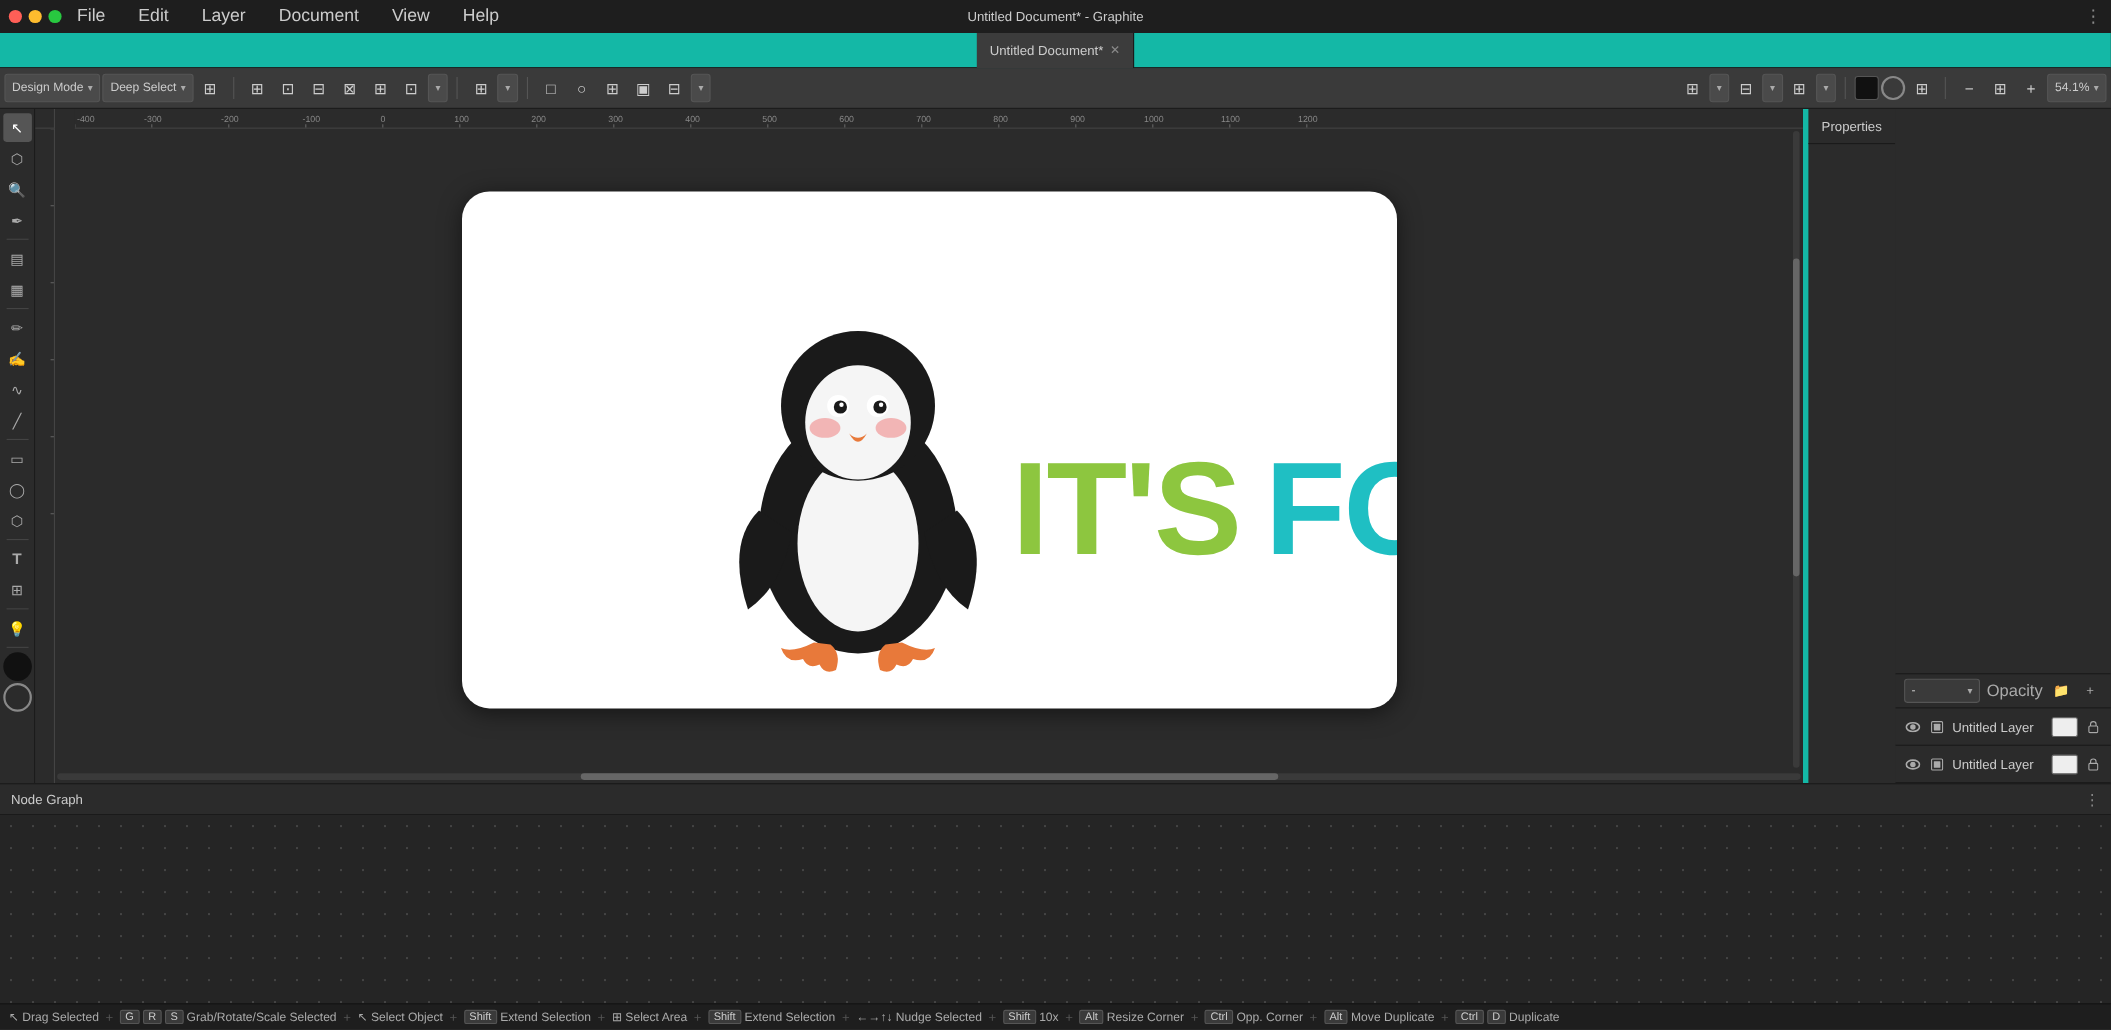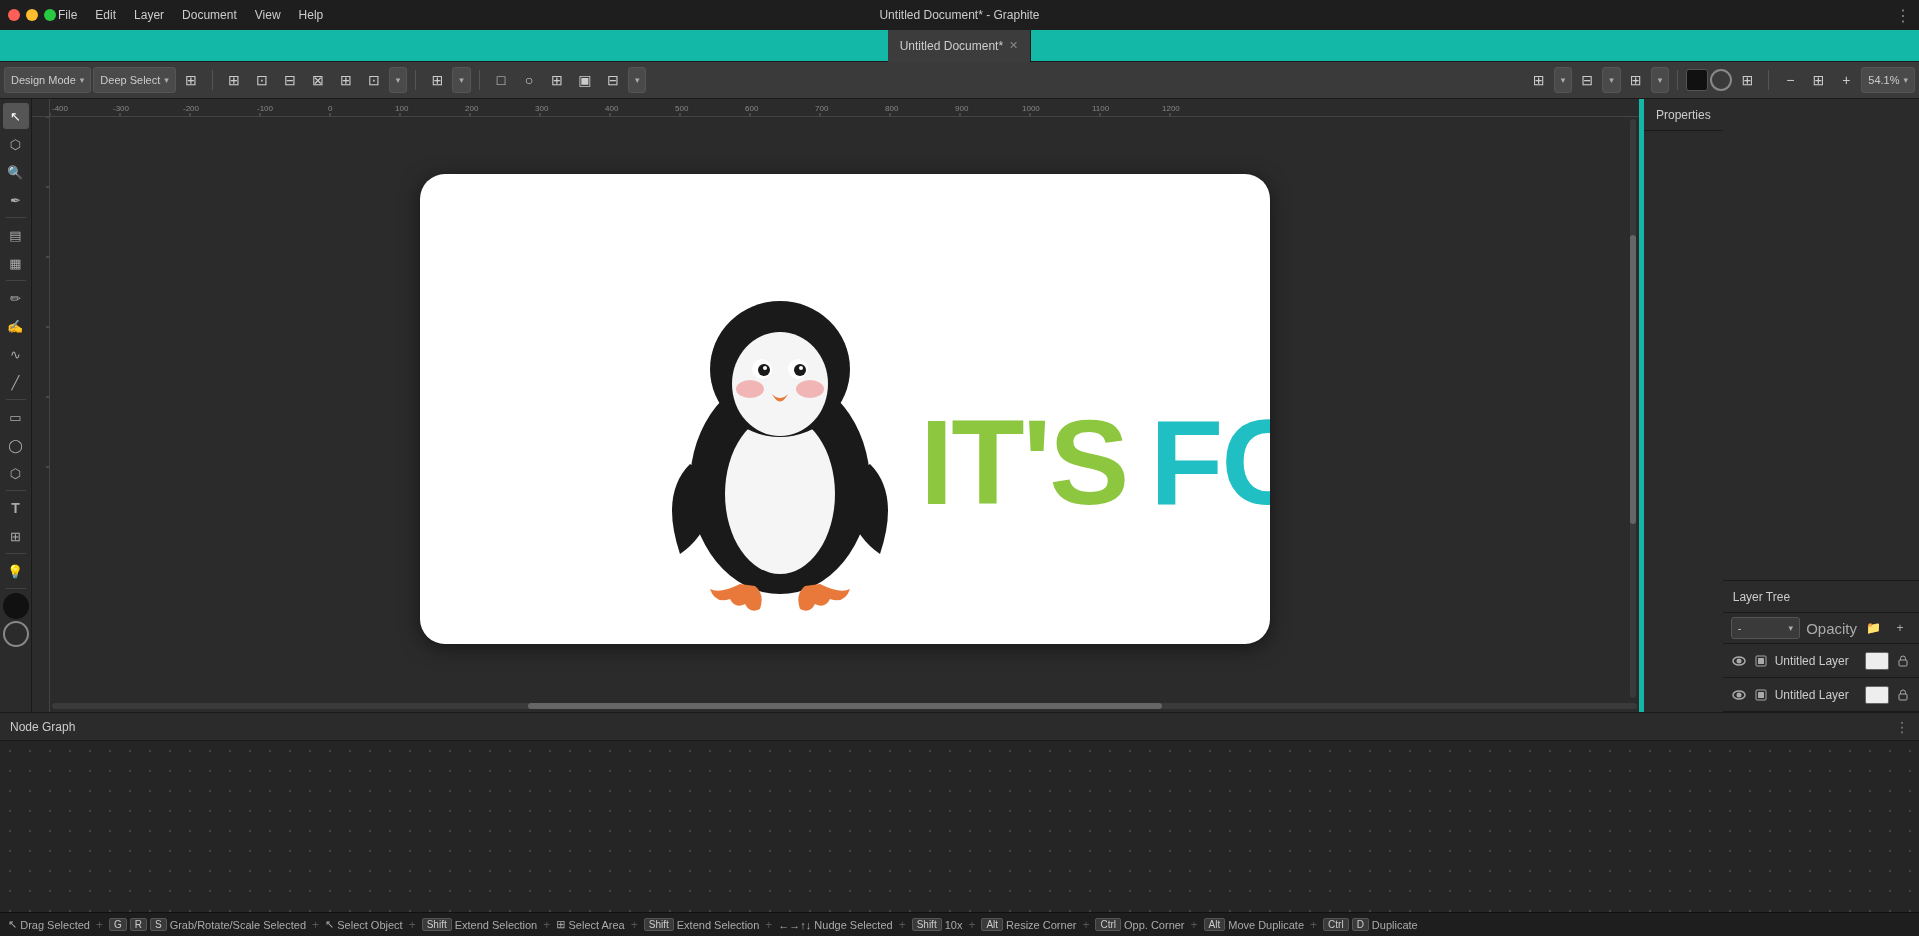--- a/index.html
+++ b/index.html
@@ -29,23 +29,24 @@
     .title-bar-btn.min { background: #febc2e; }
     .title-bar-btn.max { background: #28c840; }
     .title-bar-menu {
       position: absolute;
       left: 50px;
       display: flex;
       gap: 2px;
     }
     .title-bar-menu-item {
       padding: 2px 8px;
-      font-size: 12px;
+      font-size: 16px;
       color: #ccc;
       cursor: pointer;
+      margin-left: 12px;
     }
     .title-bar-dots {
       position: absolute;
       right: 8px;
       font-size: 16px;
       color: #888;
       cursor: pointer;
     }
 
     
@@ -174,21 +175,21 @@
       position: absolute;
       top: 0; left: 0;
       width: 18px; height: 18px;
       background: #2b2b2b;
       z-index: 10;
       border-right: 1px solid #444;
       border-bottom: 1px solid #444;
     }
     .ruler-h {
       position: absolute;
-      top: 0; left: 18px; right: 0;
+      top: 0; left: 36px; right: 0;
       height: 18px;
       background: #2b2b2b;
       border-bottom: 1px solid #444;
       overflow: hidden;
       z-index: 9;
     }
     .ruler-v {
       position: absolute;
       top: 18px; left: 0;
       width: 18px; bottom: 0;
@@ -722,23 +723,20 @@
   </div>
 
   <div class="right-panel">
     <div class="right-panel-header">
       <span>Properties</span>
     </div>
     <div class="properties-area">
       <div class="properties-empty"></div>
 
       <div class="layer-tree-section">
-        <div class="layer-tree-header">
-          <span>Layer Tree</span>
-        </div>
         <div class="layer-tree-controls">
           <div class="layer-tree-dropdown">
             <span>-</span>
             <span class="chevron">▾</span>
           </div>
           <span class="layer-opacity-label">Opacity</span>
           <div class="layer-icons">
             <div class="layer-icon-btn">📁</div>
             <div class="layer-icon-btn">+</div>
           </div>

